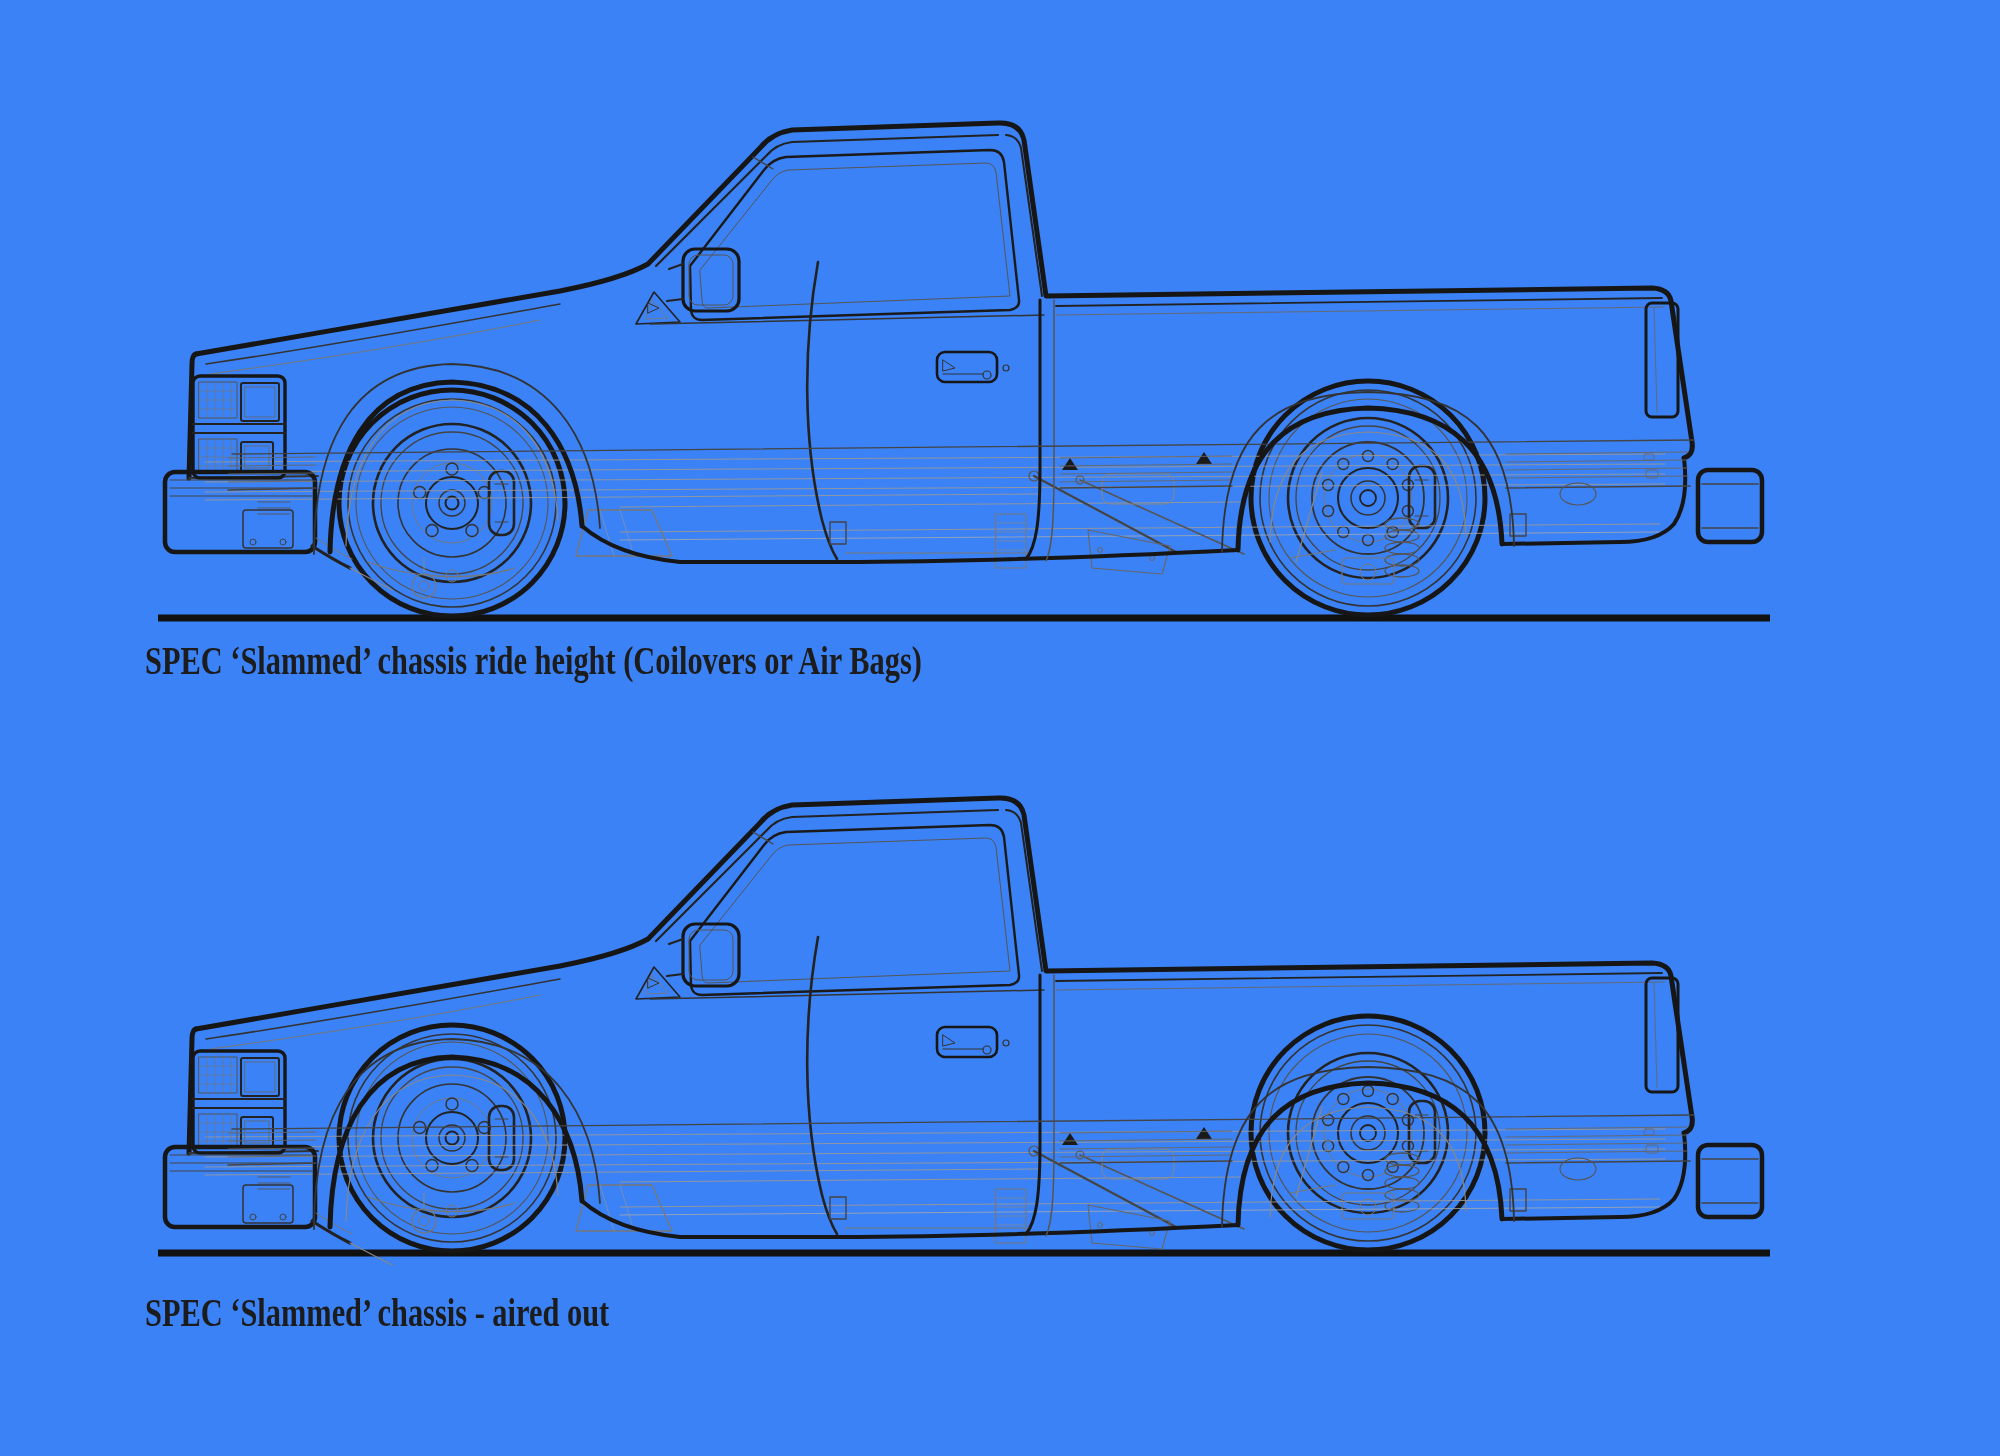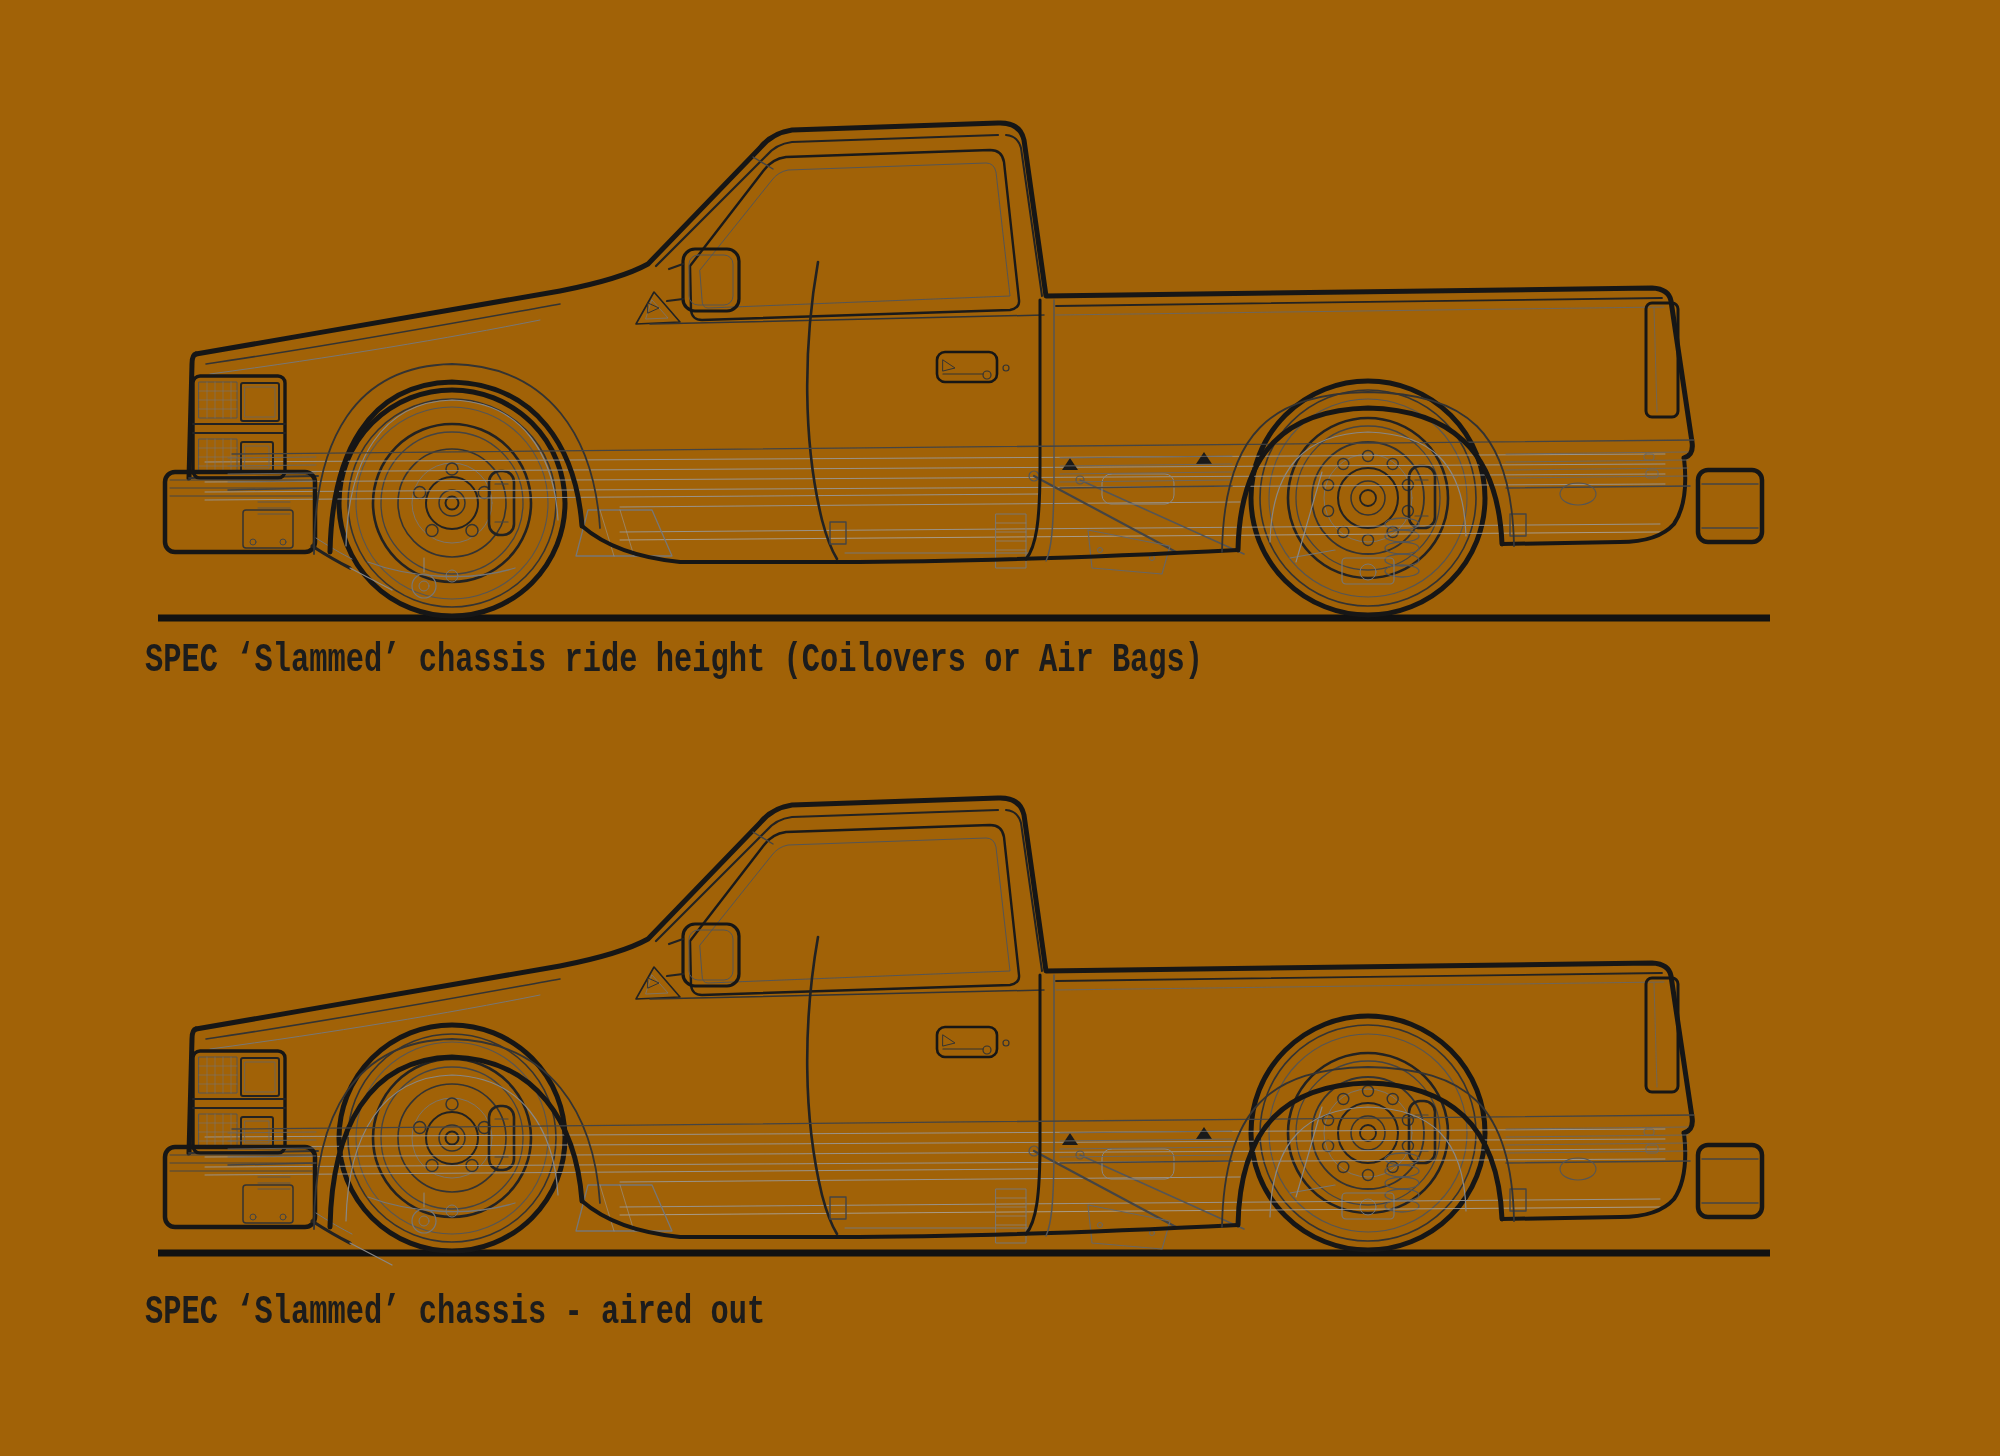--- a/index.html
+++ b/index.html
@@ -1,21 +1,21 @@
 <!DOCTYPE html>
 <html><head>
 <meta charset="utf-8">
 <style>
   html,body{margin:0;padding:0;background:#ffffff;}
   #canvas{
     position:relative;
     width:2000px;height:1456px;
-    background:#a16207;
+    background:#3b82f6;
     overflow:hidden;
-    font-family:Liberation Mono, monospace;
+    font-family:Liberation Serif, serif;
   }
   .fig-svg{position:absolute;left:130px;}
   #fig1-svg{top:57px;}
   #fig2-svg{top:692px;}
   .caption{
     position:absolute;
     left:145px;
     color:#1c1c1c;
     font-weight:700;
     font-size:40px;

